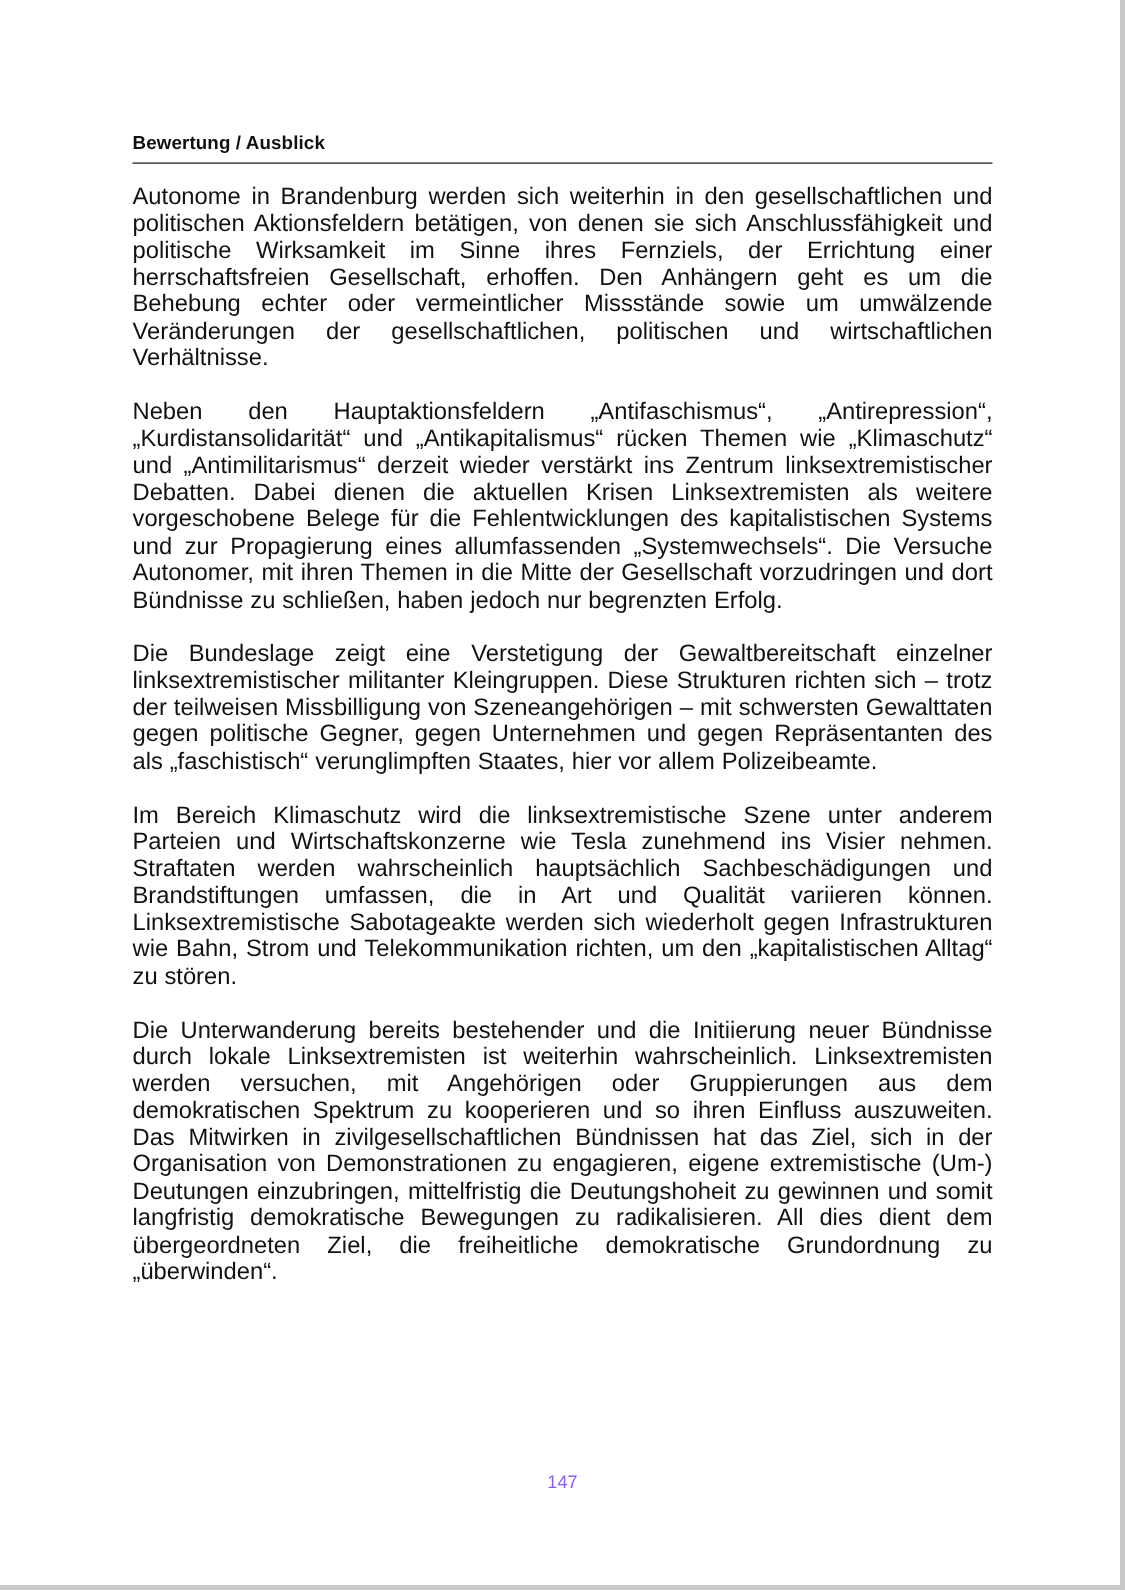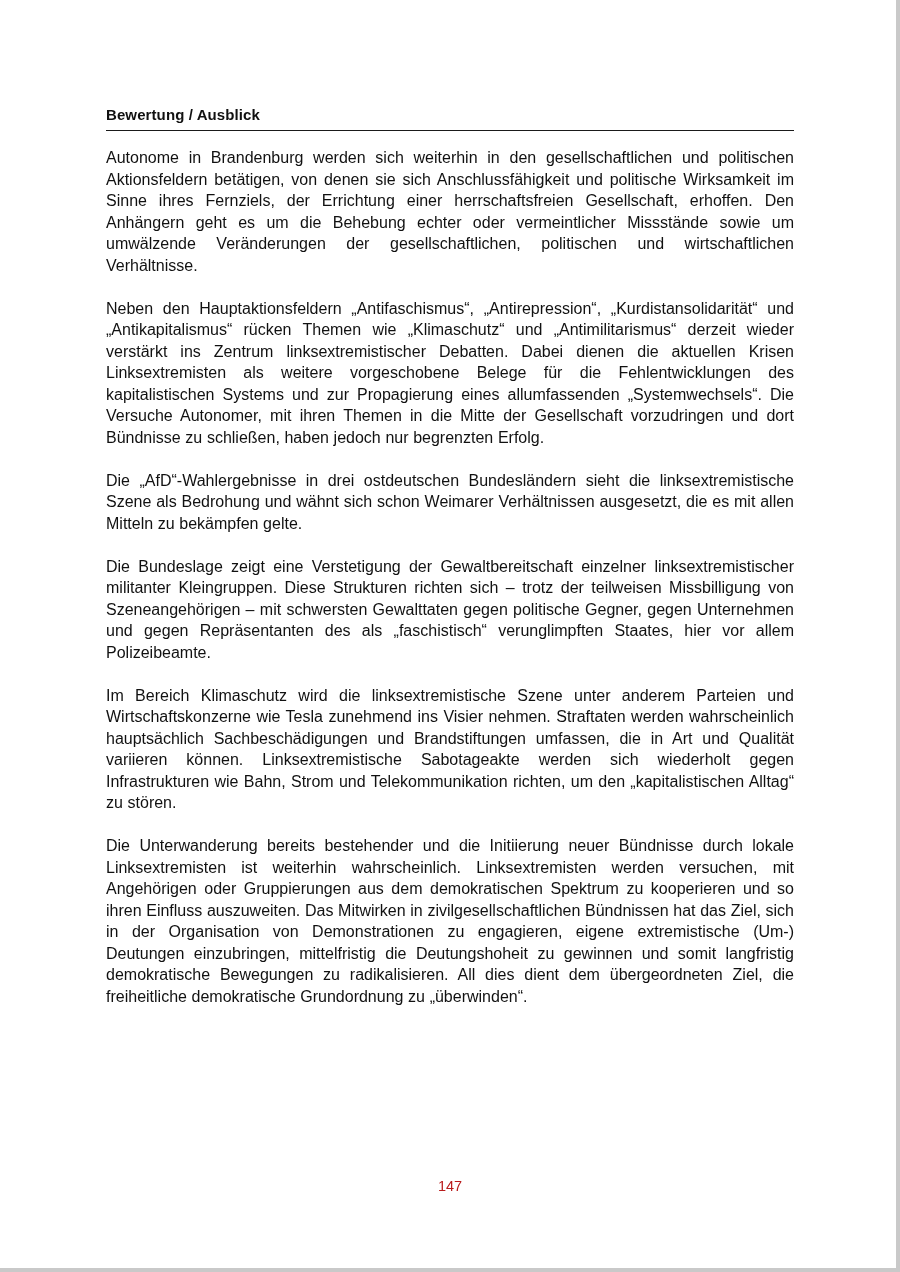--- a/index.html
+++ b/index.html
@@ -33,48 +33,47 @@
   }
   .heading {
     font-size: 15px;
     font-weight: bold;
     margin: 0;
     padding: 0 0 7px 0;
     border-bottom: 1.6px solid #1a1a1a;
     letter-spacing: 0.1px;
   }
   .para {
-    font-size: 16px;
+    font-size: 19px;
     line-height: 21.5px;
     text-align: justify;
     margin: 0 0 21.5px 0;
     hyphens: auto;
     -webkit-hyphens: auto;
     word-spacing: 0.2px;
   }
   .para:first-of-type {
     margin-top: 16px;
   }
   .page-number {
     position: absolute;
     left: 106px;
     top: 1178px;
     width: 688px;
     text-align: center;
     font-size: 14.5px;
-    color: #b91c1c;
+    color: #8b5cf6;
   }
 </style>
 </head>
 <body>
 
 <div class="sheet">
   <div class="content">
     <h1 class="heading">Bewertung / Ausblick</h1>
     <p class="para">Autonome in Brandenburg werden sich weiterhin in den gesellschaftlichen und politischen Aktionsfeldern betätigen, von denen sie sich Anschlussfähigkeit und politische Wirksamkeit im Sinne ihres Fernziels, der Errichtung einer herrschaftsfreien Gesellschaft, erhoffen. Den Anhängern geht es um die Behebung echter oder vermeintlicher Missstände sowie um umwälzende Veränderungen der gesellschaftlichen, politischen und wirtschaftlichen Verhältnisse.</p>
     <p class="para">Neben den Hauptaktionsfeldern „Antifaschismus“, „Antirepression“, „Kurdistansolidarität“ und „Antikapitalismus“ rücken Themen wie „Klimaschutz“ und „Antimilitarismus“ derzeit wieder verstärkt ins Zentrum linksextremistischer Debatten. Dabei dienen die aktuellen Krisen Linksextremisten als weitere vorgeschobene Belege für die Fehlentwicklungen des kapitalistischen Systems und zur Propagierung eines allumfassenden „Systemwechsels“. Die Versuche Autonomer, mit ihren Themen in die Mitte der Gesellschaft vorzudringen und dort Bündnisse zu schließen, haben jedoch nur begrenzten Erfolg.</p>
-    <p class="para">Die „AfD“-Wahlergebnisse in drei ostdeutschen Bundesländern sieht die linksextremistische Szene als Bedrohung und wähnt sich schon Weimarer Verhältnissen ausgesetzt, die es mit allen Mitteln zu bekämpfen gelte.</p>
     <p class="para">Die Bundeslage zeigt eine Verstetigung der Gewaltbereitschaft einzelner linksextremistischer militanter Kleingruppen. Diese Strukturen richten sich – trotz der teilweisen Missbilligung von Szeneangehörigen – mit schwersten Gewalttaten gegen politische Gegner, gegen Unternehmen und gegen Repräsentanten des als „faschistisch“ verunglimpften Staates, hier vor allem Polizeibeamte.</p>
     <p class="para">Im Bereich Klimaschutz wird die linksextremistische Szene unter anderem Parteien und Wirtschaftskonzerne wie Tesla zunehmend ins Visier nehmen. Straftaten werden wahrscheinlich hauptsächlich Sachbeschädigungen und Brandstiftungen umfassen, die in Art und Qualität variieren können. Linksextremistische Sabotageakte werden sich wiederholt gegen Infrastrukturen wie Bahn, Strom und Telekommunikation richten, um den „kapitalistischen Alltag“ zu stören.</p>
     <p class="para">Die Unterwanderung bereits bestehender und die Initiierung neuer Bündnisse durch lokale Linksextremisten ist weiterhin wahrscheinlich. Linksextremisten werden versuchen, mit Angehörigen oder Gruppierungen aus dem demokratischen Spektrum zu kooperieren und so ihren Einfluss auszuweiten. Das Mitwirken in zivilgesellschaftlichen Bündnissen hat das Ziel, sich in der Organisation von Demonstrationen zu engagieren, eigene extremistische (Um-) Deutungen einzubringen, mittelfristig die Deutungshoheit zu gewinnen und somit langfristig demokratische Bewegungen zu radikalisieren. All dies dient dem übergeordneten Ziel, die freiheitliche demokratische Grundordnung zu „überwinden“.</p>
   </div>
   <div class="page-number">147</div>
 </div>
 
 </body></html>

